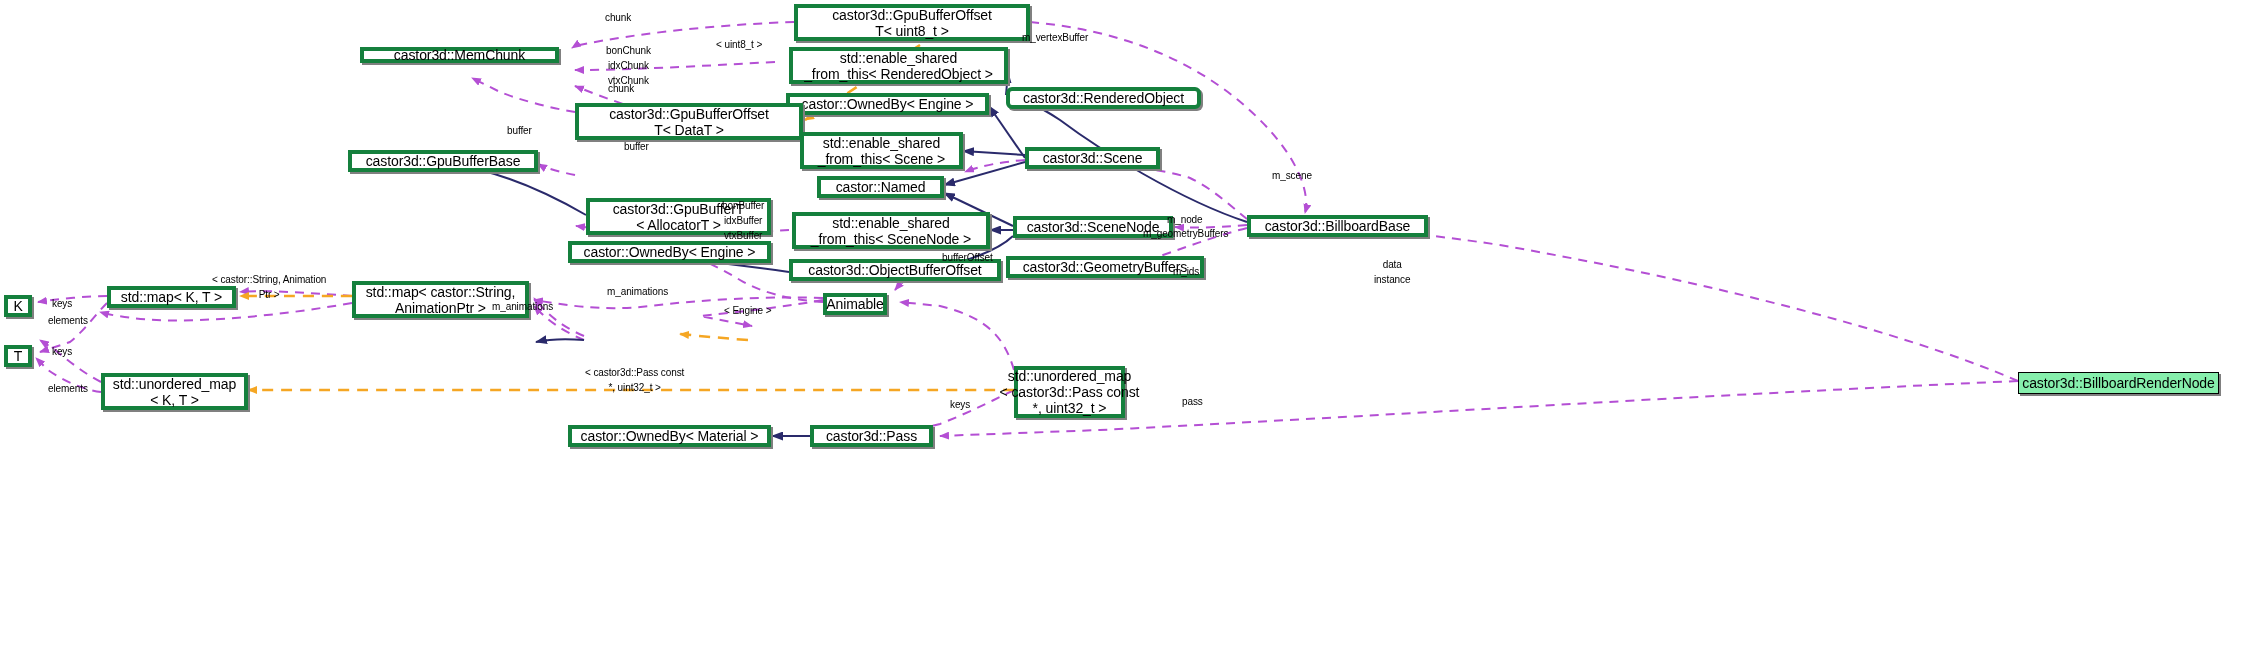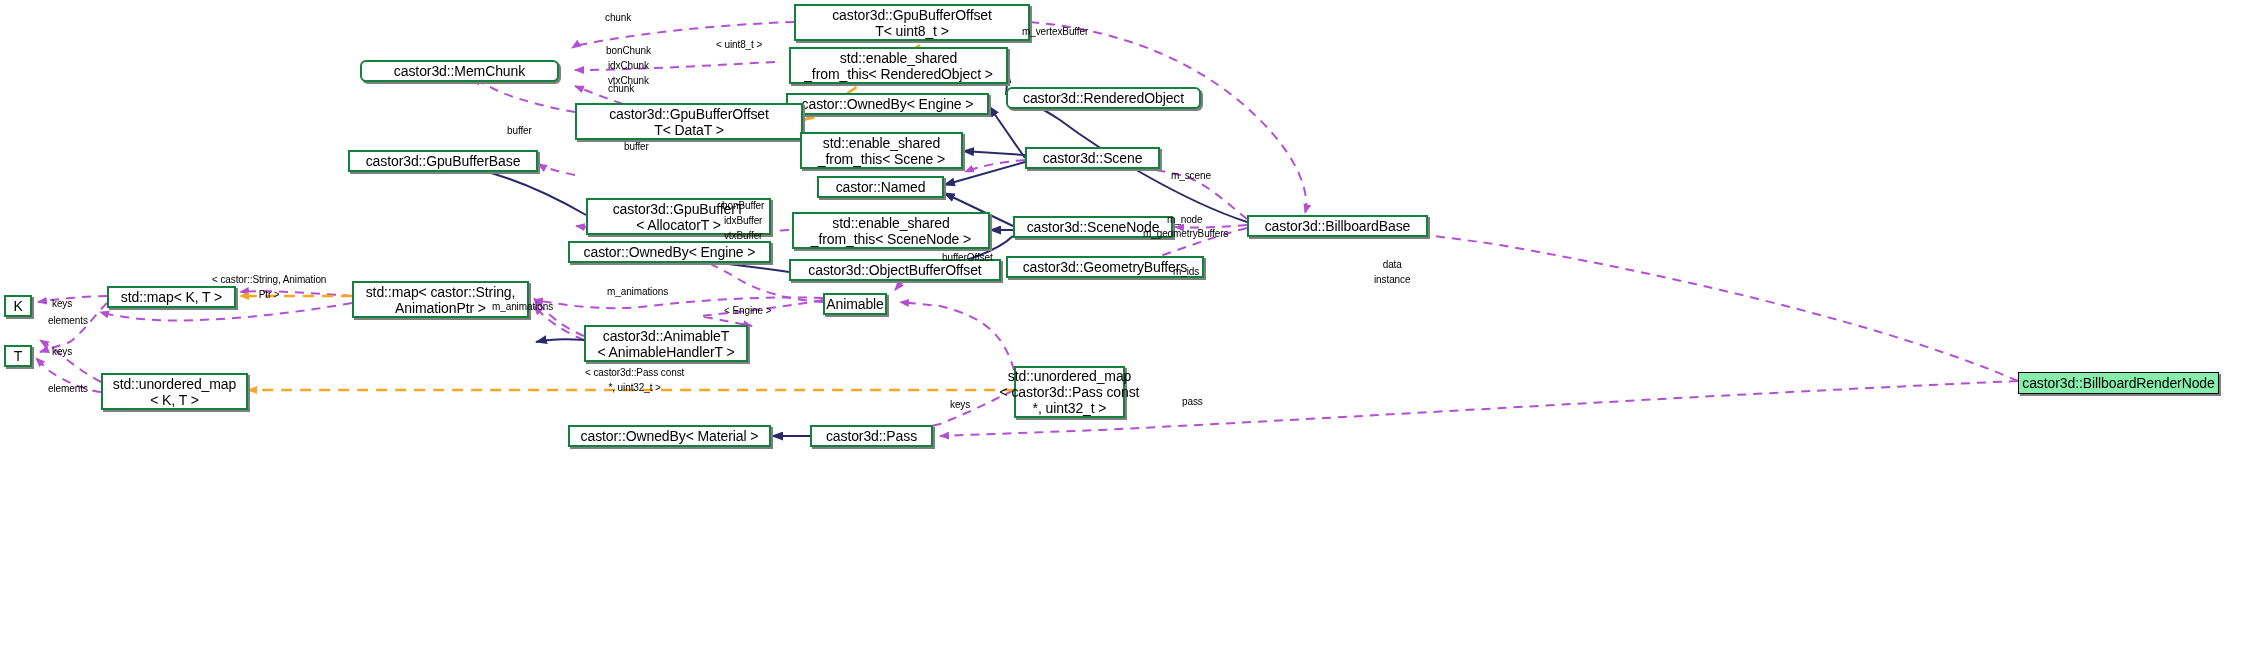--- a/index.html
+++ b/index.html
@@ -20,21 +20,21 @@
     left: 0;
     top: 0;
     width: 2249px;
     height: 645px;
     pointer-events: none;
   }
   .node {
     position: absolute;
     box-sizing: border-box;
     background: #ffffff;
-    border: 2px solid #15803d;
+    border: 4px solid #15803d;
     box-shadow: 2px 2px 0 0 #808080;
     display: flex;
     align-items: center;
     justify-content: center;
     text-align: center;
     color: #000000;
     font-size: 14px;
     line-height: 16px;
     white-space: pre;
     letter-spacing: -0.1px;
@@ -122,21 +122,21 @@
       <path d="M1013,230 L990,230"></path>
       <path d="M1013,236 C990,258 930,272 880,278 L790,272"></path>
       <path d="M789,272 C760,268 700,260 640,254 L572,250"></path>
       <path d="M586,215 C560,200 520,180 480,170 L540,164"></path>
       <path d="M584,340 C560,338 545,340 536,342"></path>
       <path d="M810,436 L772,436"></path>
     </g>
   </svg>
 <div class="node" style="left: 794px; top: 4px; width: 236px; height: 37px;">castor3d::GpuBufferOffset
 T&lt; uint8_t &gt;</div>
-    <div class="node" style="left: 360px; top: 60px; width: 199px; height: 22px; border-radius: 6px;">castor3d::MemChunk</div>
+    <div class="node" style="left: 360px; top: 47px; width: 199px; height: 16px;">castor3d::MemChunk</div>
     <div class="node" style="left: 789px; top: 47px; width: 219px; height: 37px;">std::enable_shared
 _from_this&lt; RenderedObject &gt;</div>
     <div class="node" style="left: 1006px; top: 87px; width: 195px; height: 22px; border-radius: 6px;">castor3d::RenderedObject</div>
     <div class="node" style="left: 786px; top: 93px; width: 203px; height: 22px;">castor::OwnedBy&lt; Engine &gt;</div>
     <div class="node" style="left: 575px; top: 103px; width: 228px; height: 37px;">castor3d::GpuBufferOffset
 T&lt; DataT &gt;</div>
     <div class="node" style="left: 800px; top: 132px; width: 163px; height: 37px;">std::enable_shared
 _from_this&lt; Scene &gt;</div>
     <div class="node" style="left: 1025px; top: 147px; width: 135px; height: 22px;">castor3d::Scene</div>
     <div class="node" style="left: 348px; top: 150px; width: 190px; height: 22px;">castor3d::GpuBufferBase</div>
@@ -148,41 +148,39 @@
     <div class="node" style="left: 1013px; top: 216px; width: 160px; height: 22px;">castor3d::SceneNode</div>
     <div class="node" style="left: 1247px; top: 215px; width: 181px; height: 22px;">castor3d::BillboardBase</div>
     <div class="node" style="left: 568px; top: 241px; width: 203px; height: 22px;">castor::OwnedBy&lt; Engine &gt;</div>
     <div class="node" style="left: 789px; top: 259px; width: 212px; height: 22px;">castor3d::ObjectBufferOffset</div>
     <div class="node" style="left: 1006px; top: 256px; width: 198px; height: 22px;">castor3d::GeometryBuffers</div>
     <div class="node" style="left: 107px; top: 286px; width: 129px; height: 22px;">std::map&lt; K, T &gt;</div>
     <div class="node" style="left: 352px; top: 281px; width: 177px; height: 37px;">std::map&lt; castor::String,
 AnimationPtr &gt;</div>
     <div class="node" style="left: 823px; top: 293px; width: 64px; height: 22px;">Animable</div>
     <div class="node" style="left: 4px; top: 295px; width: 28px; height: 22px;">K</div>
-    <div class="node" style="left: 584px; top: 325px; width: 164px; height: 37px;">castor3d::AnimableT
-&lt; AnimableHandlerT &gt;</div>
     <div class="node" style="left: 4px; top: 345px; width: 28px; height: 22px;">T</div>
     <div class="node" style="left: 101px; top: 373px; width: 147px; height: 37px;">std::unordered_map
 &lt; K, T &gt;</div>
     <div class="node" style="left: 1014px; top: 366px; width: 111px; height: 52px;">std::unordered_map
 &lt; castor3d::Pass const
 *, uint32_t &gt;</div>
     <div class="node highlight" style="left: 2018px; top: 372px; width: 201px; height: 22px;">castor3d::BillboardRenderNode</div>
     <div class="node" style="left: 568px; top: 425px; width: 203px; height: 22px;">castor::OwnedBy&lt; Material &gt;</div>
     <div class="node" style="left: 810px; top: 425px; width: 123px; height: 22px;">castor3d::Pass</div>
     <div class="edge-label" style="left: 605px; top: 10px;">chunk</div>
-    <div class="edge-label" style="left: 1022px; top: 24px;">m_vertexBuffer</div>
+    <div class="edge-label" style="left: 1022px; top: 30px;">m_vertexBuffer</div>
     <div class="edge-label" style="left: 606px; top: 43px;">bonChunk
 idxChunk
 vtxChunk</div>
     <div class="edge-label" style="left: 716px; top: 37px;">&lt; uint8_t &gt;</div>
     <div class="edge-label" style="left: 608px; top: 81px;">chunk</div>
     <div class="edge-label" style="left: 507px; top: 123px;">buffer</div>
     <div class="edge-label" style="left: 624px; top: 139px;">buffer</div>
-    <div class="edge-label" style="left: 1123px; top: 168px; padding-left: 48px;">m_scene</div>
+    <div class="edge-label" style="left: 1224px; top: 168px; padding-left: 48px;">m_scene</div>
     <div class="edge-label" style="left: 722px; top: 198px;">bonBuffer
 idxBuffer
 vtxBuffer</div>
     <div class="edge-label" style="left: 1167px; top: 212px;">m_node</div>
     <div class="edge-label" style="left: 1143px; top: 226px;">m_geometryBuffers</div>
     <div class="edge-label" style="left: 942px; top: 250px;">bufferOffset</div>
     <div class="edge-label" style="left: 1173px; top: 264px;">m_ids</div>
     <div class="edge-label" style="left: 1374px; top: 257px;">data
 instance</div>
     <div class="edge-label" style="left: 212px; top: 272px;">&lt; castor::String, Animation

